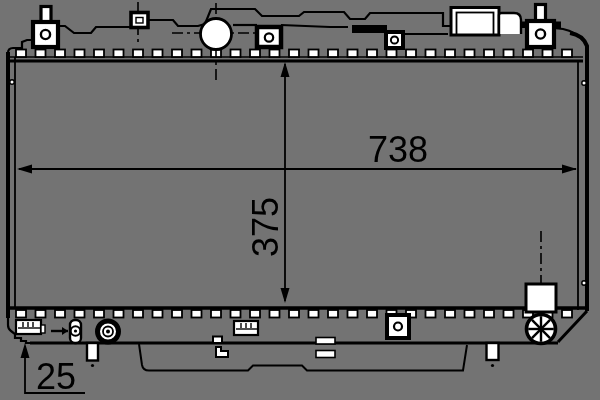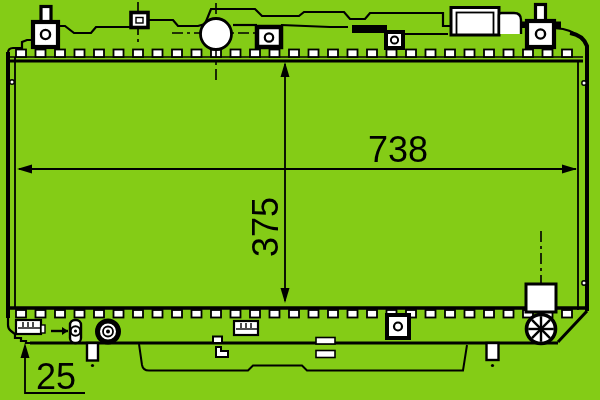--- a/index.html
+++ b/index.html
@@ -1,16 +1,16 @@
 <!DOCTYPE html>
 <html><head>
 <meta charset="utf-8">
 <style>
   html,body{margin:0;padding:0;background:#ffffff;}
-  .stage{position:relative;width:600px;height:400px;background:#84cc16;overflow:hidden;}
+  .stage{position:relative;width:600px;height:400px;background:#737373;overflow:hidden;}
   svg{display:block;}
   text{font-family:"Liberation Sans","DejaVu Sans",sans-serif;fill:#000;}
   .dim-label{font-size:36px;}
 </style>
 </head>
 <body>
 
 <div class="stage">
 <svg width="600" height="400" viewBox="0 0 600 400">
 

